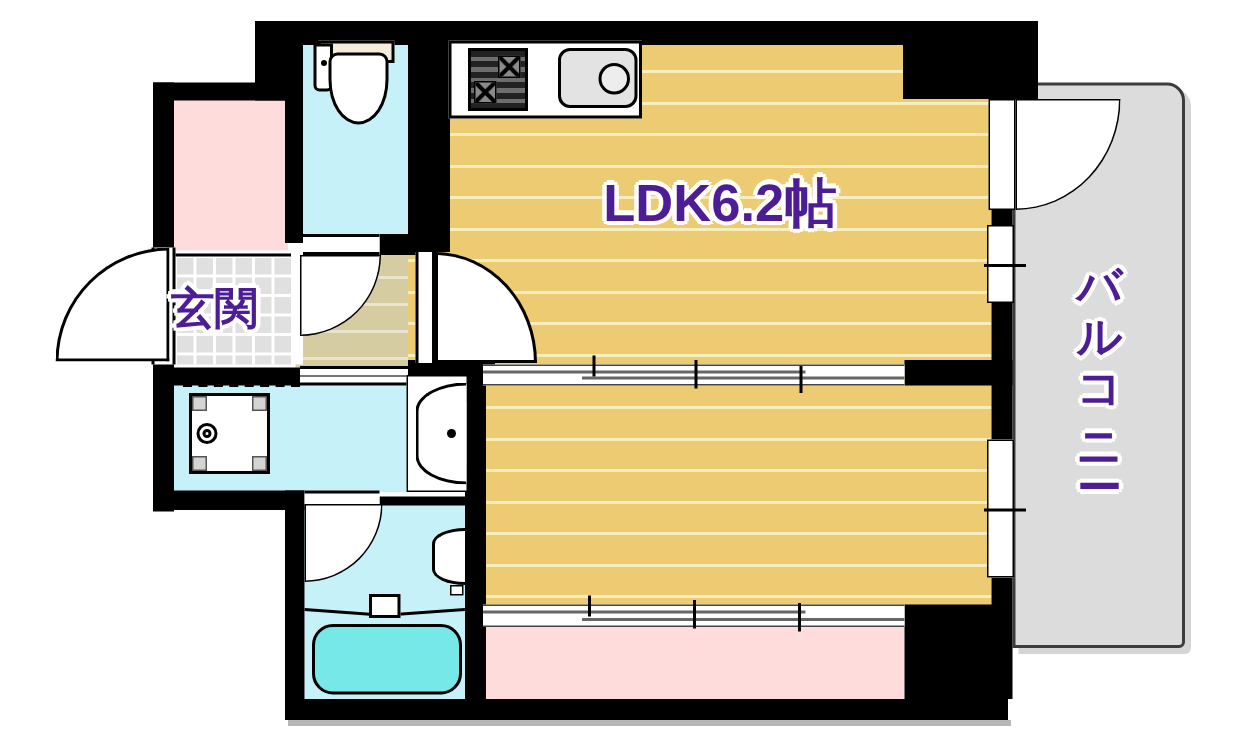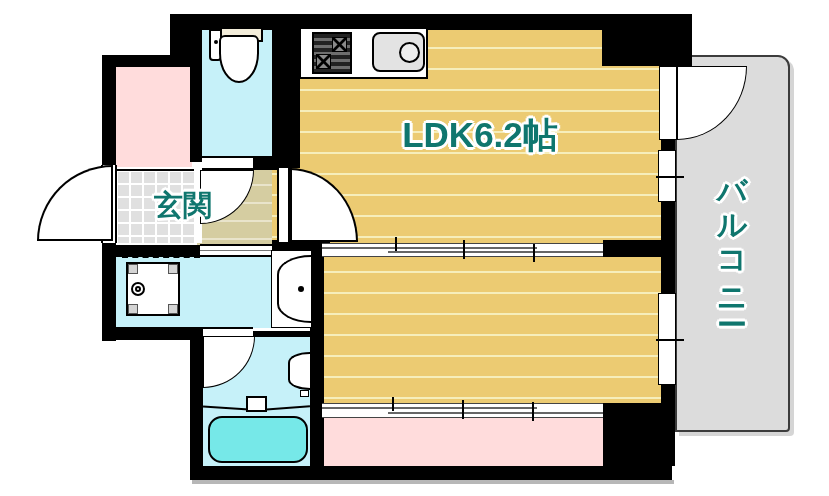--- a/index.html
+++ b/index.html
@@ -21,21 +21,21 @@
   .arc-tr{border-radius:0 100% 0 0;}
   .arc-br{border-radius:0 0 100% 0;}
   .door-band{background:#fff;border-top:2px solid #000;border-bottom:2px solid #000;}
   .slide{background:linear-gradient(transparent 42%,#777 42% 58%,transparent 58%),#fff;
          border-top:2px solid #000;border-bottom:2px solid #000;}
   .divider{background:#fff;border-top:1.5px solid #444;border-bottom:1.5px solid #444;}
   .div-line{background:#666;height:2px;}
   .tick{background:#000;width:2px;}
   .win{background:#fff;border:1.5px solid #000;}
   .win-tick{height:2px;background:#000;top:50%;left:-3px;right:-9px;}
-  .label{font-weight:bold;color:#0f766e;white-space:nowrap;
+  .label{font-weight:bold;color:#4c1d95;white-space:nowrap;
          text-shadow:2px 0 0 #fff,-2px 0 0 #fff,0 2px 0 #fff,0 -2px 0 #fff,
                      2px 2px 0 #fff,-2px -2px 0 #fff,2px -2px 0 #fff,-2px 2px 0 #fff,
                      3px 0 0 #fff,-3px 0 0 #fff,0 3px 0 #fff,0 -3px 0 #fff;}
   .vert{writing-mode:vertical-rl;letter-spacing:4px;}
   .burner{width:15px;height:15px;border:1px solid #000;background-color:#8a8a8a;
           background-image:linear-gradient(45deg,transparent 40%,#000 45%,#000 55%,transparent 60%),
                            linear-gradient(135deg,transparent 40%,#000 45%,#000 55%,transparent 60%);}
   .tab{width:10px;height:10px;background:#d4d4d4;border:1px solid #555;}
 </style>
 </head>
@@ -148,16 +148,16 @@
   </div>
 
   <div style="left:288px;top:352px;width:22px;height:38px;background:#fff;border:2px solid #000;border-right:none;border-radius:40px 0 0 40px/50% 0 0 50%;"></div>
   <div style="left:300px;top:390px;width:9px;height:7px;background:#fff;border:1.5px solid #000;"></div>
   <div style="left:203px;top:407px;width:46px;height:0;border-top:2px solid #000;transform:rotate(4deg);"></div>
   <div style="left:263px;top:407px;width:47px;height:0;border-top:2px solid #000;transform:rotate(-4deg);"></div>
   <div style="left:246px;top:396px;width:21px;height:16px;background:#fff;border:2px solid #000;"></div>
   <div style="left:208px;top:416px;width:100px;height:47px;background:#76e8e8;border:2.5px solid #000;border-radius:14px;"></div>
 
   <div class="label" style="left:340px;top:112px;width:280px;text-align:center;font-size:35px;">LDK6.2帖</div>
-  <div class="label" style="left:114px;top:186px;width:88px;text-align:left;font-size:29px;padding-left:40px;">玄関</div>
+  <div class="label" style="left:114px;top:186px;width:88px;text-align:left;font-size:29px;">玄関</div>
   <div class="label vert" style="left:711px;top:156px;height:290px;font-size:30px;">バルコニー</div>
 
 </div>
 
 </body></html>

